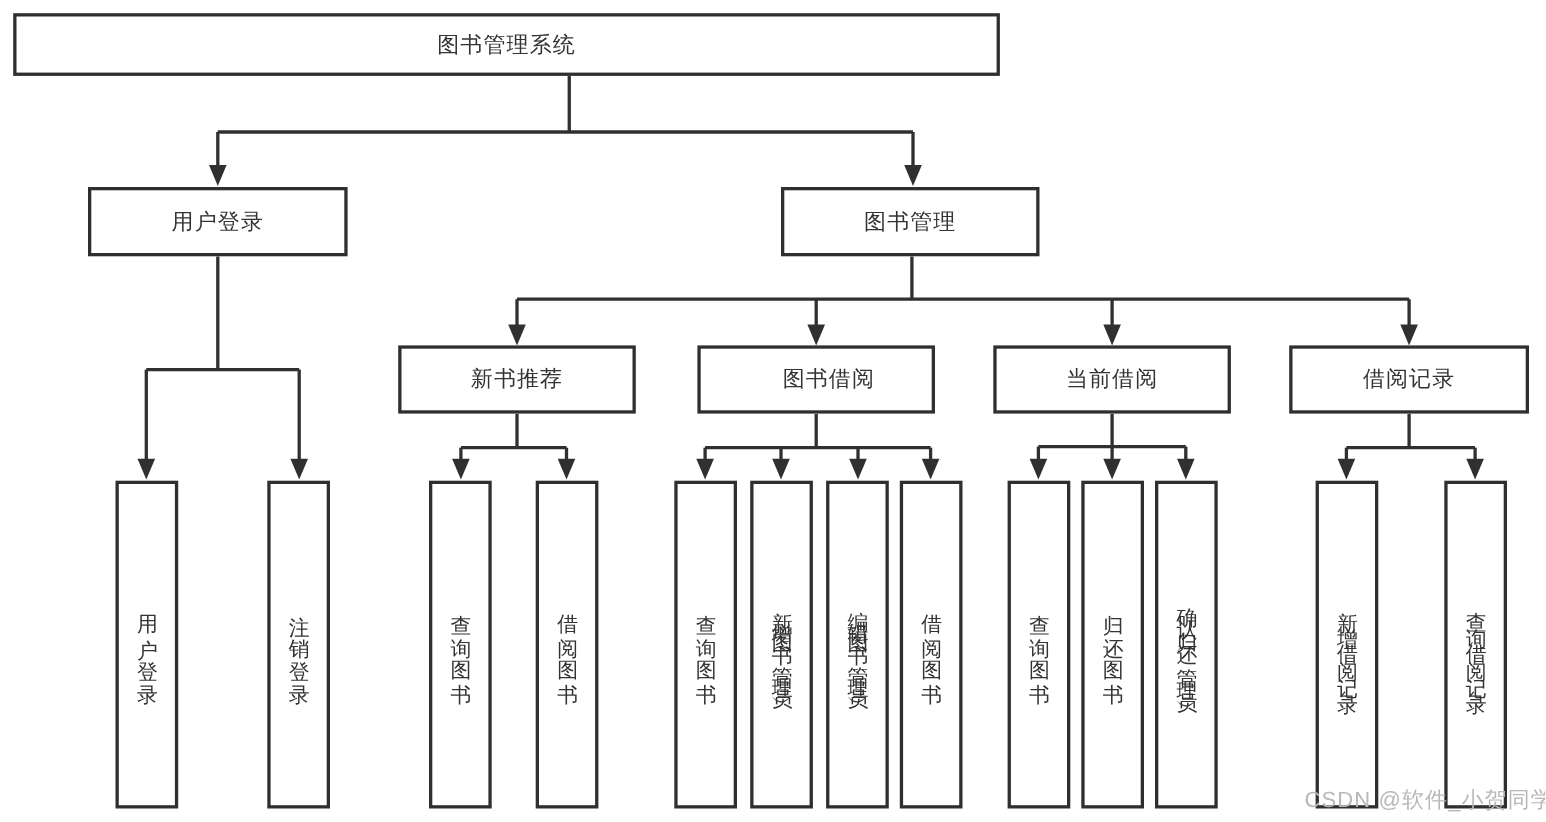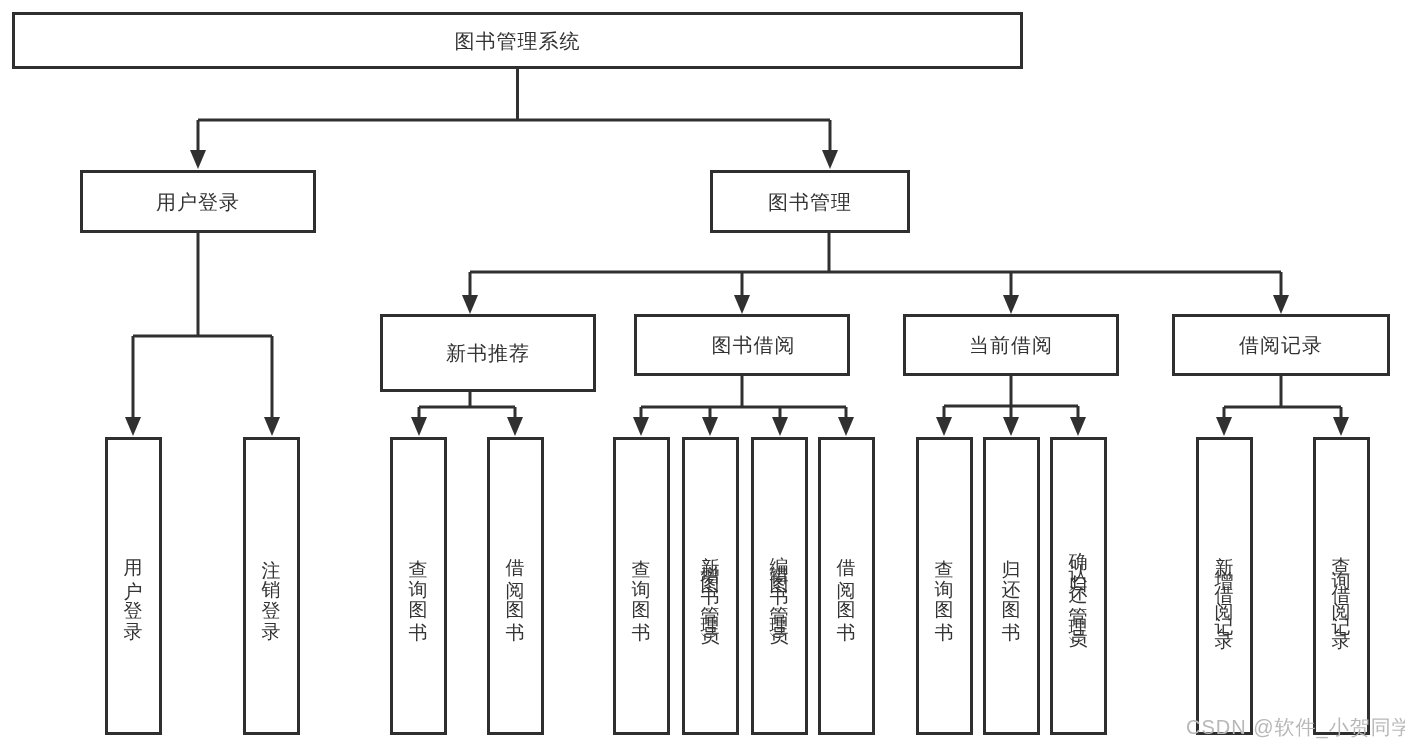--- a/index.html
+++ b/index.html
@@ -127,26 +127,26 @@
       <polygon points="772,417 788,417 780,436"></polygon>
       <polygon points="838,417 854,417 846,436"></polygon>
       <polygon points="936,417 952,417 944,436"></polygon>
       <polygon points="1003,417 1019,417 1011,436"></polygon>
       <polygon points="1070,417 1086,417 1078,436"></polygon>
       <polygon points="1216,417 1232,417 1224,436"></polygon>
       <polygon points="1333,417 1349,417 1341,436"></polygon>
     </g>
   </svg>
 
-  <div class="node node-h" style="left:12px; top:12px; width:1011px; height:57px;">图书管理系统</div>
+  <div class="node node-h" style="left:12px; top:12px; width:897px; height:57px;">图书管理系统</div>
 
   <div class="node node-h" style="left:80px; top:170px; width:236px; height:63px;">用户登录</div>
-  <div class="node node-h" style="left:710px; top:170px; width:200px; height:63px;">图书管理</div>
+  <div class="node node-h" style="left:710px; top:170px; width:235px; height:63px;">图书管理</div>
 
-  <div class="node node-h" style="left:362px; top:314px; width:216px; height:78px;margin-left:18px;">新书推荐</div>
+  <div class="node node-h" style="left:362px; top:314px; width:216px; height:62px;">新书推荐</div>
   <div class="node node-h" style="left:634px; top:314px; width:216px; height:62px;padding-left:23px;">图书借阅</div>
   <div class="node node-h" style="left:1172px; top:314px; width:218px; height:62px;">借阅记录</div>
   <div class="node node-h" style="left:903px; top:314px; width:216px; height:62px;">当前借阅</div>
 
   <div class="node node-v" style="left:105px; top:437px;">
     <span class="vtext ls-4">用户登录</span>
   </div>
   <div class="node node-v" style="left:243px; top:437px;">
     <span class="vtext ls-4">注销登录</span>
   </div>

